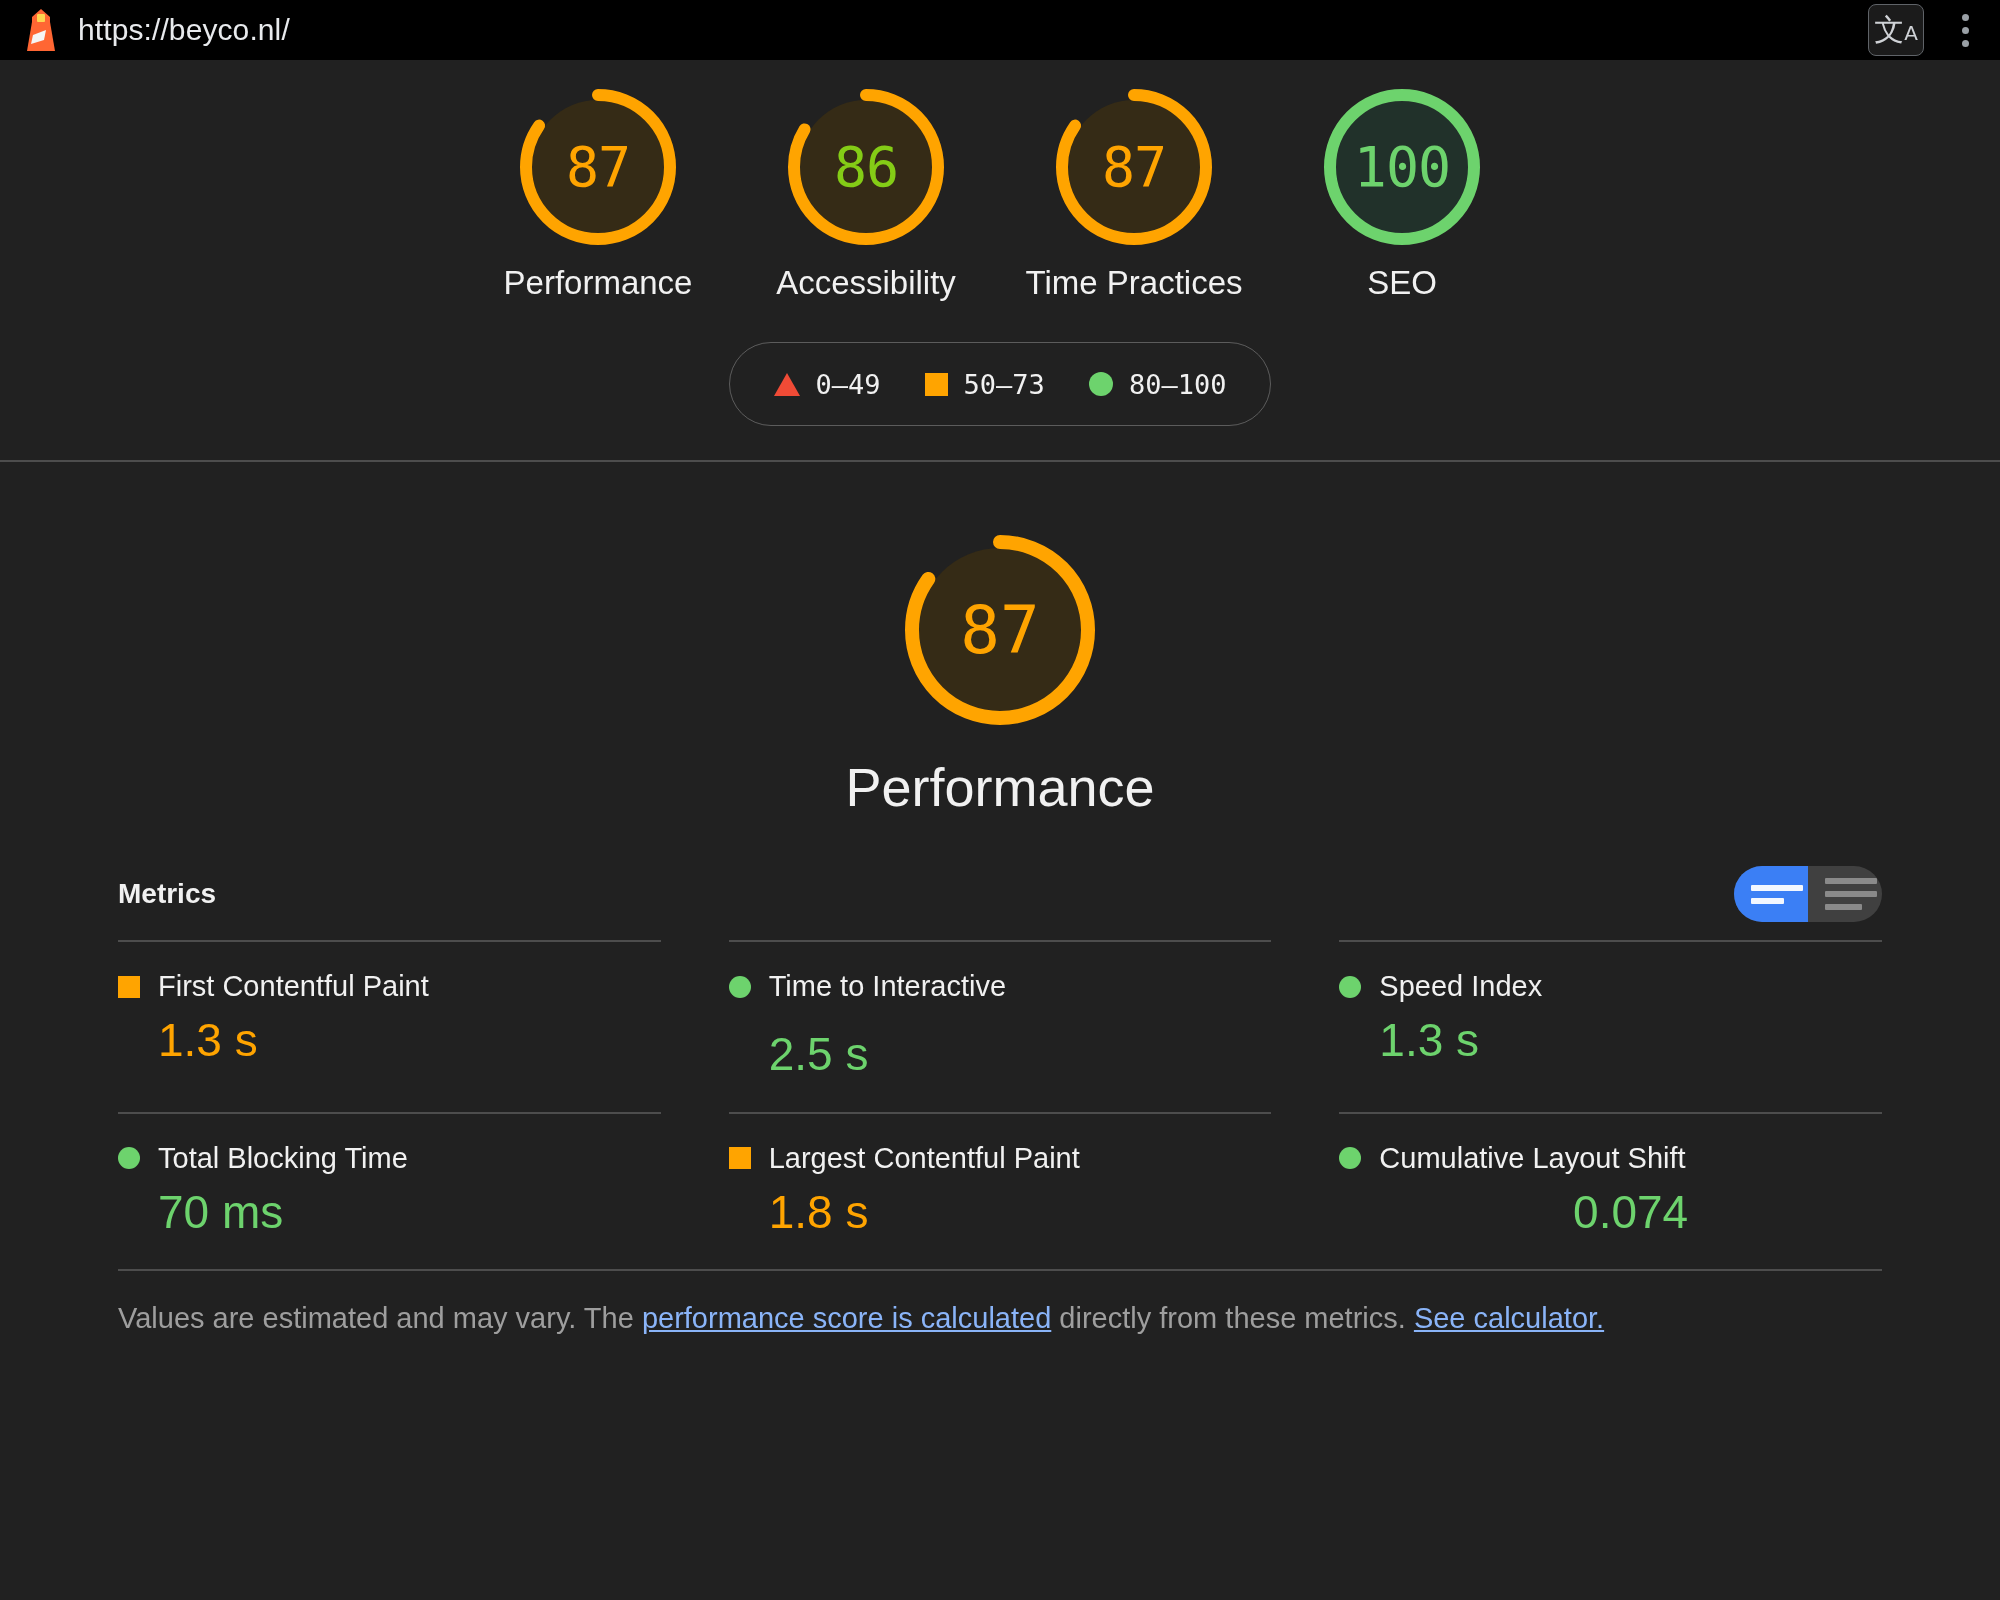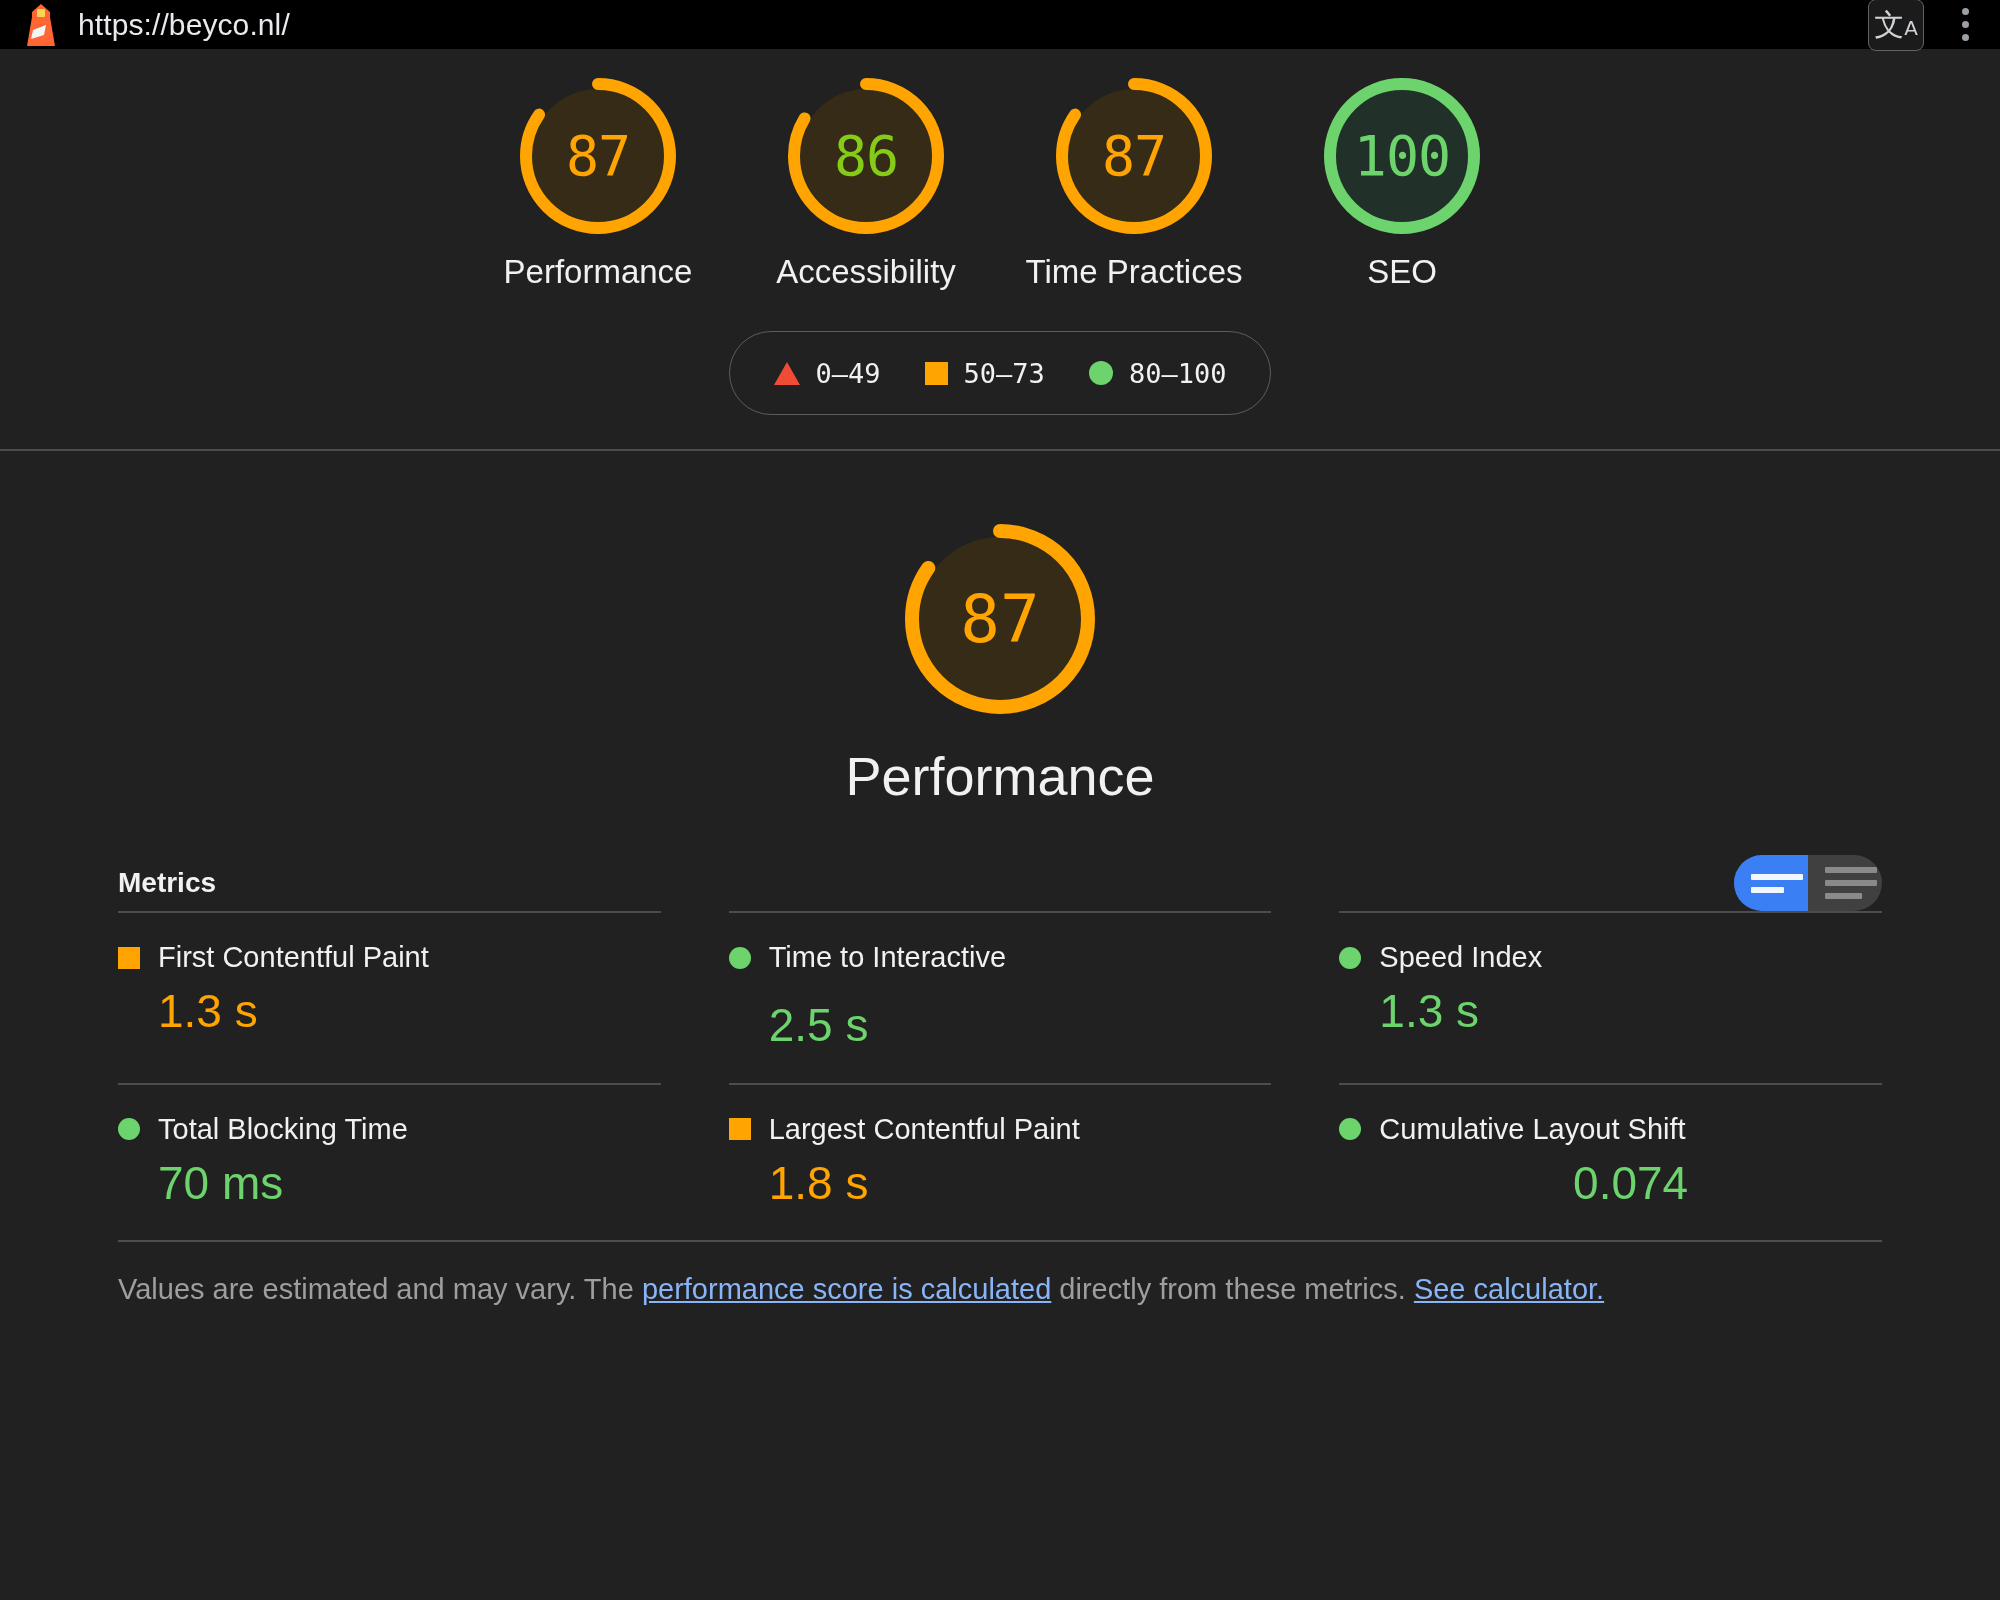--- a/index.html
+++ b/index.html
@@ -6,21 +6,21 @@
   html, body {
     width: 2000px;
     height: 1600px;
     background: #212121;
     font-family: "Liberation Sans", sans-serif;
     overflow: hidden;
   }
 
   
   .topbar {
-    height: 49px;
+    height: 60px;
     background: #000000;
     display: flex;
     align-items: center;
     padding: 0 20px 0 24px;
     position: relative;
   }
   .lh-logo { width: 34px; height: 42px; position: relative; flex: 0 0 auto; margin-right: 20px; }
   .lh-logo svg { display: block; }
   .topbar-url {
     color: #e8eaed;
@@ -136,20 +136,21 @@
     font-size: 54px;
     font-weight: 400;
   }
 
   
   .metrics-block { margin-top: 48px; padding: 0 118px; }
   .metrics-head {
     display: flex;
     align-items: center;
     justify-content: space-between;
+    padding-bottom: 18px;
   }
   .metrics-title { color: #f1f1f1; font-size: 28px; font-weight: bold; }
 
   .toggle {
     display: flex;
     width: 148px; height: 56px;
     border-radius: 28px;
     overflow: hidden;
     background: #404040;
   }

